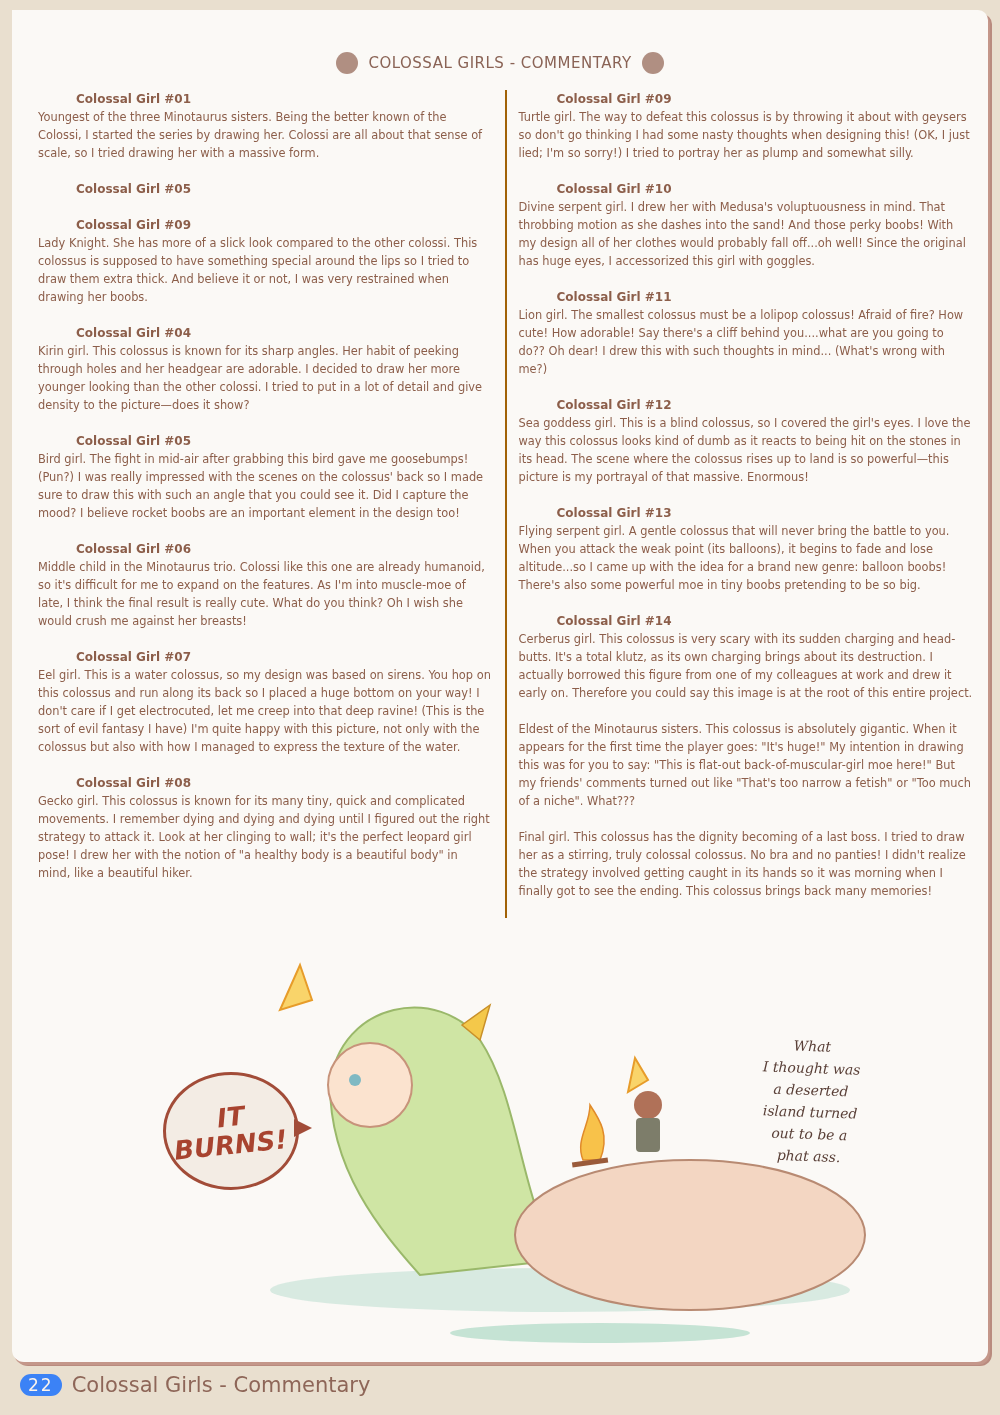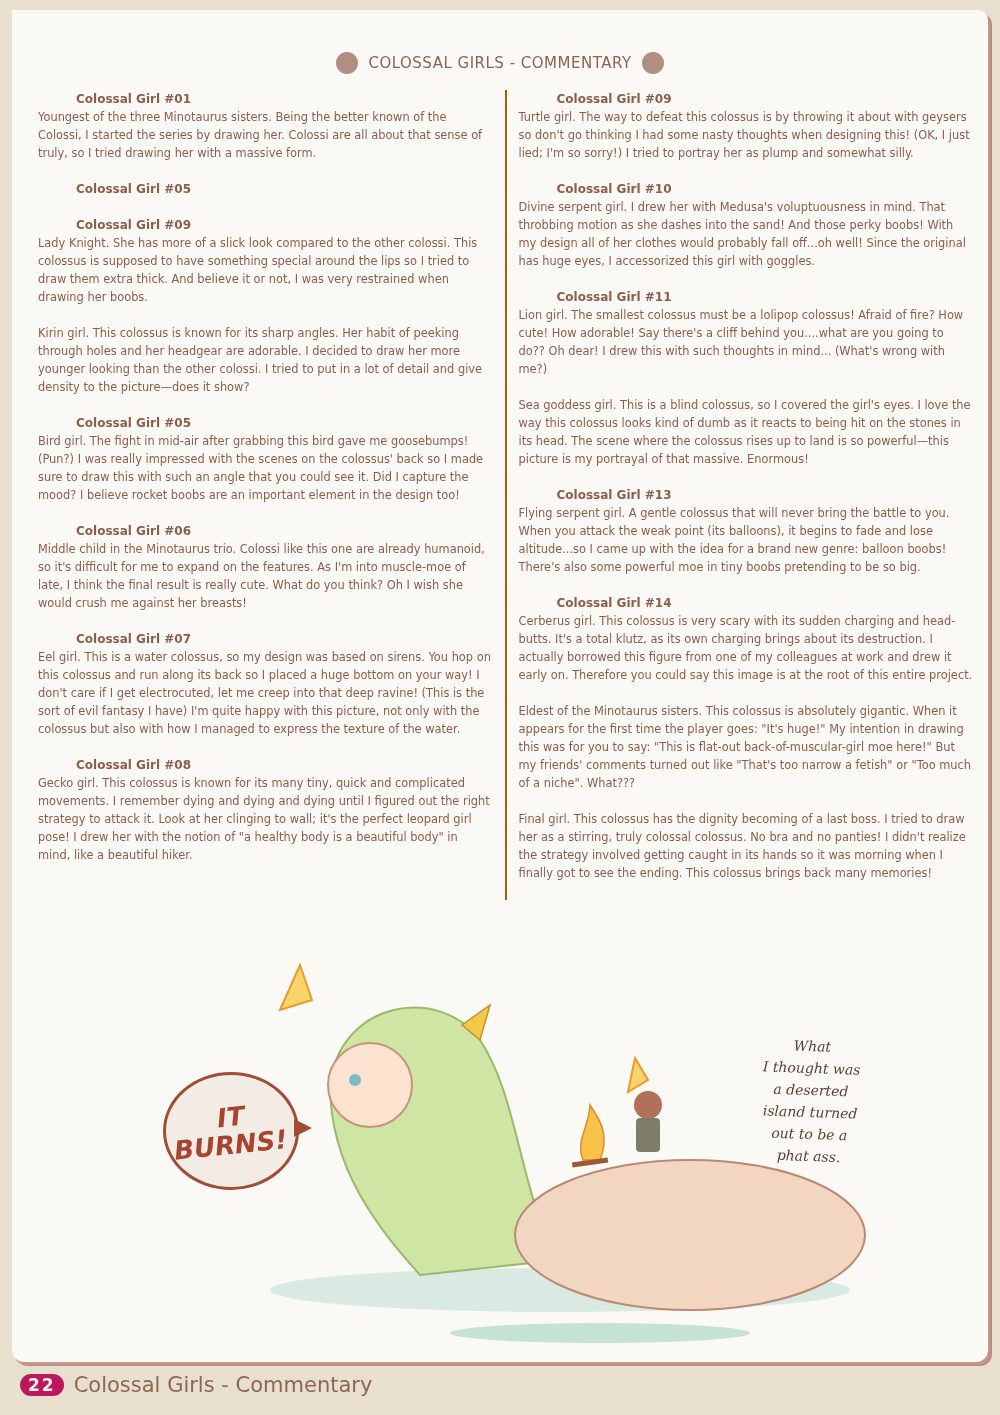--- a/index.html
+++ b/index.html
@@ -63,50 +63,51 @@
     position: absolute; left: 748px; top: 1035px; width: 125px;
     text-align: center; transform: rotate(2deg);
     font-family: "DejaVu Serif", serif; font-style: italic;
     font-size: 14px; line-height: 22px; color: #5a4038; white-space: pre-line;
   }
   .footer-bar {
     position: absolute; left: 20px; top: 1373px;
     display: flex; align-items: center; gap: 10px;
   }
   .page-num {
-    background: #be185d; color: #fbf3ec; font-weight: bold;
+    background: #3b82f6; color: #fbf3ec; font-weight: normal;
     font-size: 17px; border-radius: 12px; padding: 1px 8px; letter-spacing: 2px;
   }
   .footer-title { font-size: 21px; color: #8e6658; }
 </style>
 </head>
 <body>
 
 <div class="page-card"></div>
 
 <div class="header">
   <span class="dot"></span>
   <span class="title">Colossal Girls - Commentary</span>
   <span class="dot"></span>
 </div>
 
 <div class="columns">
   <div class="col left">
     <div class="entry">
         <div class="entry-title">Colossal Girl #01</div>
-        <p class="entry-body">Youngest of the three Minotaurus sisters. Being the better known of the Colossi, I started the series by drawing her. Colossi are all about that sense of truly, so I tried drawing her with a massive form.</p>
+        <p class="entry-body">Youngest of the three Minotaurus sisters. Being the better known of the Colossi, I started the series by drawing her. Colossi are all about that sense of scale, so I tried drawing her with a massive form.</p>
       </div>
     <div class="entry">
         <div class="entry-title">Colossal Girl #05</div>
       </div>
     <div class="entry">
         <div class="entry-title">Colossal Girl #09</div>
         <p class="entry-body">Lady Knight. She has more of a slick look compared to the other colossi. This colossus is supposed to have something special around the lips so I tried to draw them extra thick. And believe it or not, I was very restrained when drawing her boobs.</p>
       </div>
     <div class="entry">
+        <div class="entry-title">Colossal Girl #04</div>
         <p class="entry-body">Kirin girl. This colossus is known for its sharp angles. Her habit of peeking through holes and her headgear are adorable. I decided to draw her more younger looking than the other colossi.  I tried to put in a lot of detail and give density to the picture—does it show?</p>
       </div>
     <div class="entry">
         <div class="entry-title">Colossal Girl #05</div>
         <p class="entry-body">Bird girl. The fight in mid-air after grabbing this bird gave me goosebumps! (Pun?) I was really impressed with the scenes on the colossus' back so I made sure to draw this with such an angle that you could see it. Did I capture the mood? I believe rocket boobs are an important element in the design too!</p>
       </div>
     <div class="entry">
         <div class="entry-title">Colossal Girl #06</div>
         <p class="entry-body">Middle child in the Minotaurus trio. Colossi like this one are already humanoid, so it's difficult for me to expand on the features. As I'm into muscle-moe of late, I think the final result is really cute. What do you think? Oh I wish she would crush me against her breasts!</p>
       </div>
@@ -126,20 +127,21 @@
       </div>
     <div class="entry">
         <div class="entry-title">Colossal Girl #10</div>
         <p class="entry-body">Divine serpent girl. I drew her with Medusa's voluptuousness in mind. That throbbing motion as she dashes into the sand! And those perky boobs! With my design all of her clothes would probably fall off...oh well! Since the original has huge eyes, I accessorized this girl with goggles.</p>
       </div>
     <div class="entry">
         <div class="entry-title">Colossal Girl #11</div>
         <p class="entry-body">Lion girl. The smallest colossus must be a lolipop colossus! Afraid of fire? How cute! How adorable! Say there's a cliff behind you....what are you going to do?? Oh dear! I drew this with such thoughts in mind... (What's wrong with me?)</p>
       </div>
     <div class="entry">
+        <div class="entry-title">Colossal Girl #12</div>
         <p class="entry-body">Sea goddess girl. This is a blind colossus, so I covered the girl's eyes. I love the way this colossus looks kind of dumb as it reacts to being hit on the stones in its head. The scene where the colossus rises up to land is so powerful—this picture is my portrayal of that massive. Enormous!</p>
       </div>
     <div class="entry">
         <div class="entry-title">Colossal Girl #13</div>
         <p class="entry-body">Flying serpent girl. A gentle colossus that will never bring the battle to you. When you attack the weak point (its balloons), it begins to fade and lose altitude...so I came up with the idea for a brand new genre: balloon boobs! There's also some powerful moe in tiny boobs pretending to be so big.</p>
       </div>
     <div class="entry">
         <div class="entry-title">Colossal Girl #14</div>
         <p class="entry-body">Cerberus girl. This colossus is very scary with its sudden charging and head-butts. It's a total klutz, as its own charging brings about its destruction. I actually borrowed this figure from one of my colleagues at work and drew it early on. Therefore you could say this image is at the root of this entire project.</p>
       </div>

